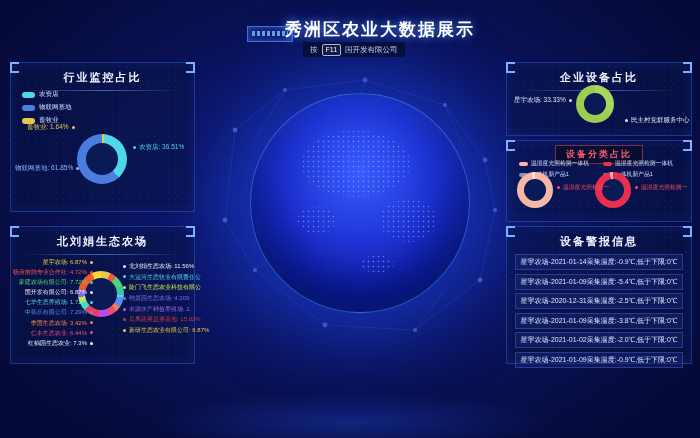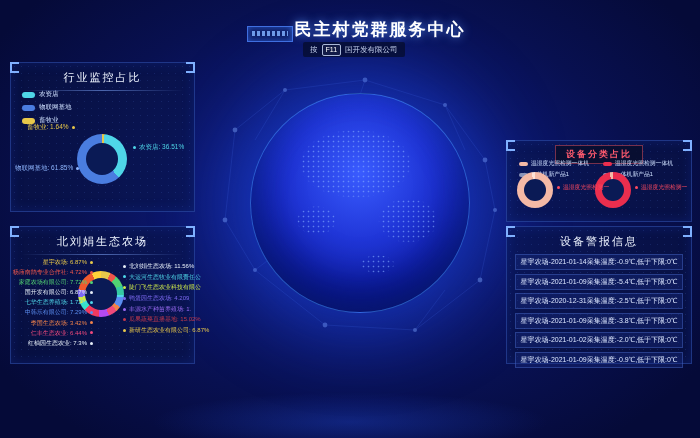--- a/index.html
+++ b/index.html
@@ -42,21 +42,21 @@
   
   .panel{position:absolute;background:rgba(9,20,70,.55);border:1px solid rgba(60,100,210,.45);
     box-shadow:0 0 12px rgba(20,50,160,.35) inset;}
   .panel::before,.panel::after,.corners::before,.corners::after{content:"";position:absolute;width:7px;height:7px;}
   .panel::before{top:-1px;left:-1px;border-top:2px solid #7fb0ff;border-left:2px solid #7fb0ff;}
   .panel::after{top:-1px;right:-1px;border-top:2px solid #7fb0ff;border-right:2px solid #7fb0ff;}
   .corners::before{bottom:-1px;left:-1px;border-bottom:2px solid #7fb0ff;border-left:2px solid #7fb0ff;}
   .corners::after{bottom:-1px;right:-1px;border-bottom:2px solid #7fb0ff;border-right:2px solid #7fb0ff;}
   .panel-grid{position:absolute;inset:0;pointer-events:none;
     background-image:radial-gradient(rgba(90,130,230,.16) .6px, transparent 1px);background-size:7px 7px;}
-  .ptitle{position:relative;text-align:center;color:#eef4ff;font-size:11px;font-weight:normal;
+  .ptitle{position:relative;text-align:center;color:#eef4ff;font-size:11px;font-weight:bold;
     letter-spacing:2px;padding-top:7px;}
   .pdiv{height:1px;margin:5px 10px 0;background:linear-gradient(90deg,transparent,rgba(130,170,255,.55),transparent);}
 
   
   .donut{position:absolute;border-radius:50%;}
   .donut .hole{position:absolute;border-radius:50%;background:#0a1a55;}
 
   
   .p-industry{left:10px;top:62px;width:183px;height:148px;}
   .legend{position:absolute;display:flex;flex-direction:column;gap:4px;}
@@ -140,21 +140,21 @@
     </g>
   </svg>
 
   <div class="globe">
     <div class="dots"></div>
   </div>
 
   <div class="logo">
       <i></i>
     </div>
-  <div class="hd-title">民主村党群服务中心</div>
+  <div class="hd-title">秀洲区农业大数据展示</div>
   <div class="hint">
     <span>按</span>
     <span class="key">F11</span>
     <span>国开发有限公司</span>
   </div>
 
   <div class="panel p-industry corners">
     <div class="panel-grid"></div>
     <div class="ptitle">行业监控占比</div>
     <div class="pdiv"></div>
@@ -278,20 +278,36 @@
           <span>瓜果蔬菜直播基地: 15.02%</span>
         </div>
 
         <div class="ent-row" style="color: rgb(232, 200, 74);">
           <span class="dt"></span>
           <span>新研生态农业有限公司: 6.87%</span>
         </div>
       </div>
   </div>
 
+  <div class="panel p-equipment corners">
+    <div class="panel-grid"></div>
+    <div class="ptitle">企业设备占比</div>
+    <div class="pdiv"></div>
+    <div class="donut eq-donut" style="background: conic-gradient(rgb(168, 214, 94) 0deg, rgb(168, 214, 94) 119.99deg, rgb(156, 204, 80) 119.99deg, rgb(156, 204, 80) 360deg);">
+      <div class="hole"></div>
+    </div>
+    <div class="flabel lab-eq-left" style="color: rgb(219, 230, 255);">
+      <span>星宇农场: 33.33%</span>
+        <span class="dt"></span>
+    </div>
+    <div class="flabel lab-eq-right" style="color: rgb(219, 230, 255);">
+      <span class="dt"></span>
+        <span>民主村党群服务中心</span>
+    </div>
+  </div>
 
   <div class="panel p-device corners">
     <div class="panel-grid"></div>
     <div class="dc-title">设备分类占比</div>
 
     <div class="dc-legend dcl-0">
 
         <div class="lrow">
           <span class="sw" style="background: rgb(244, 185, 166);"></span>
           <span>温湿度光照检测一体机</span>

